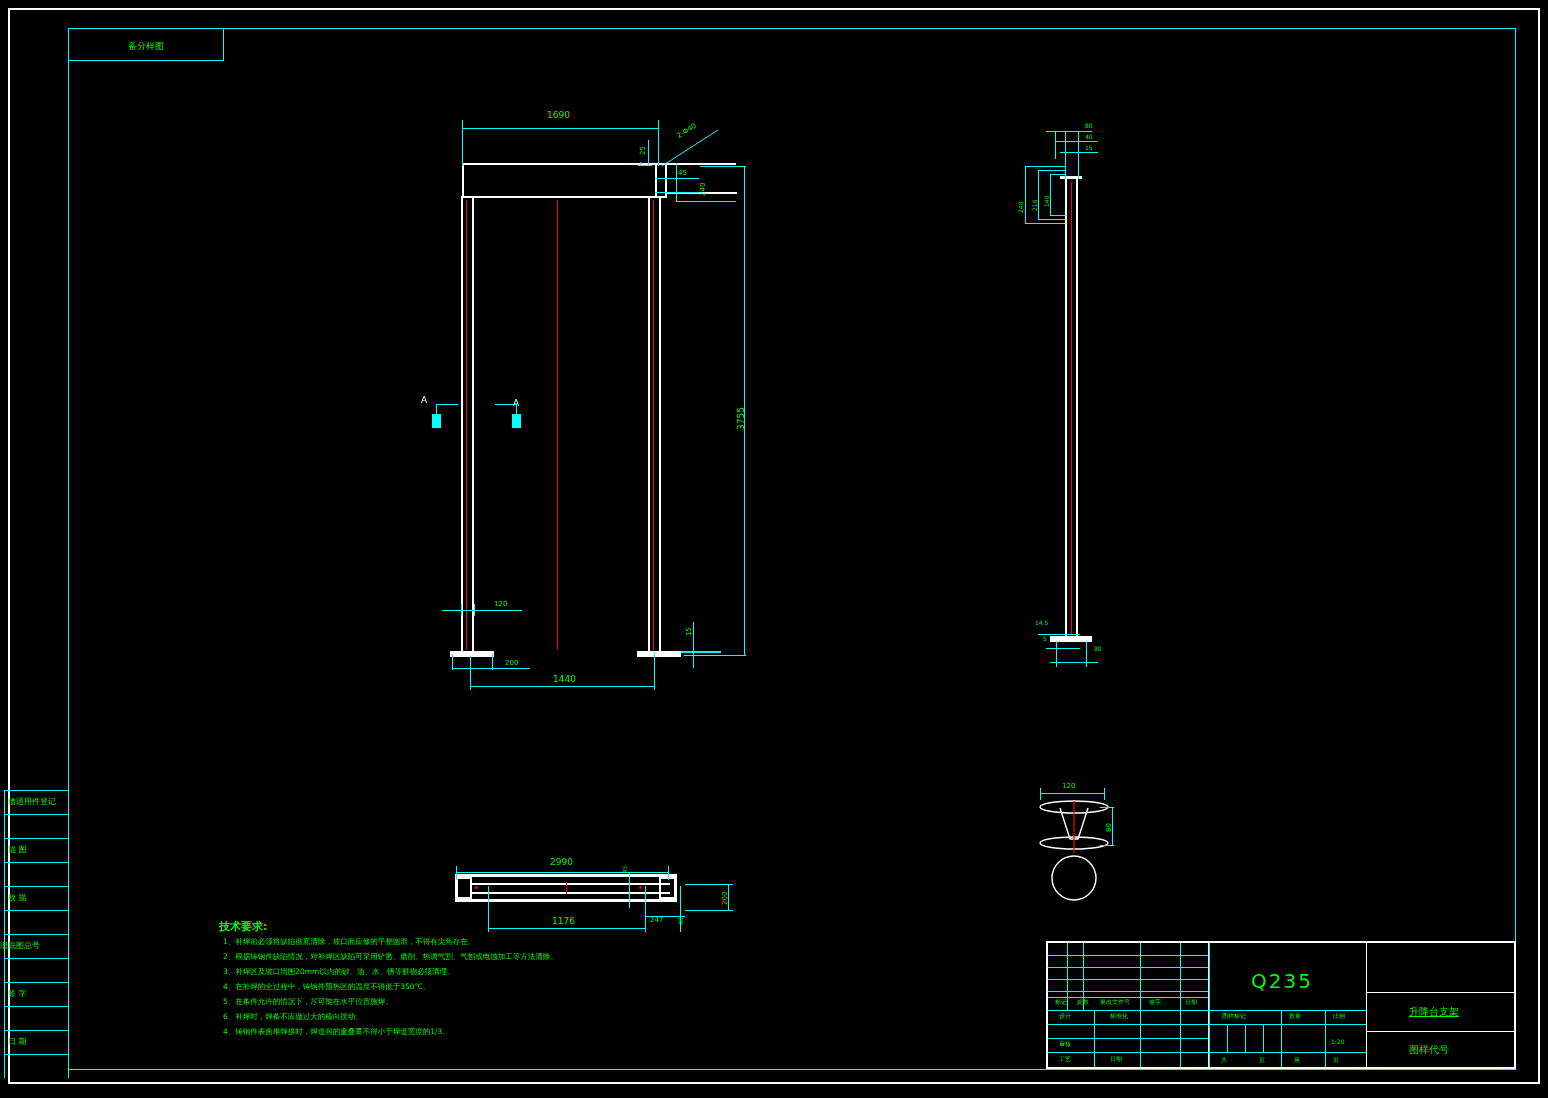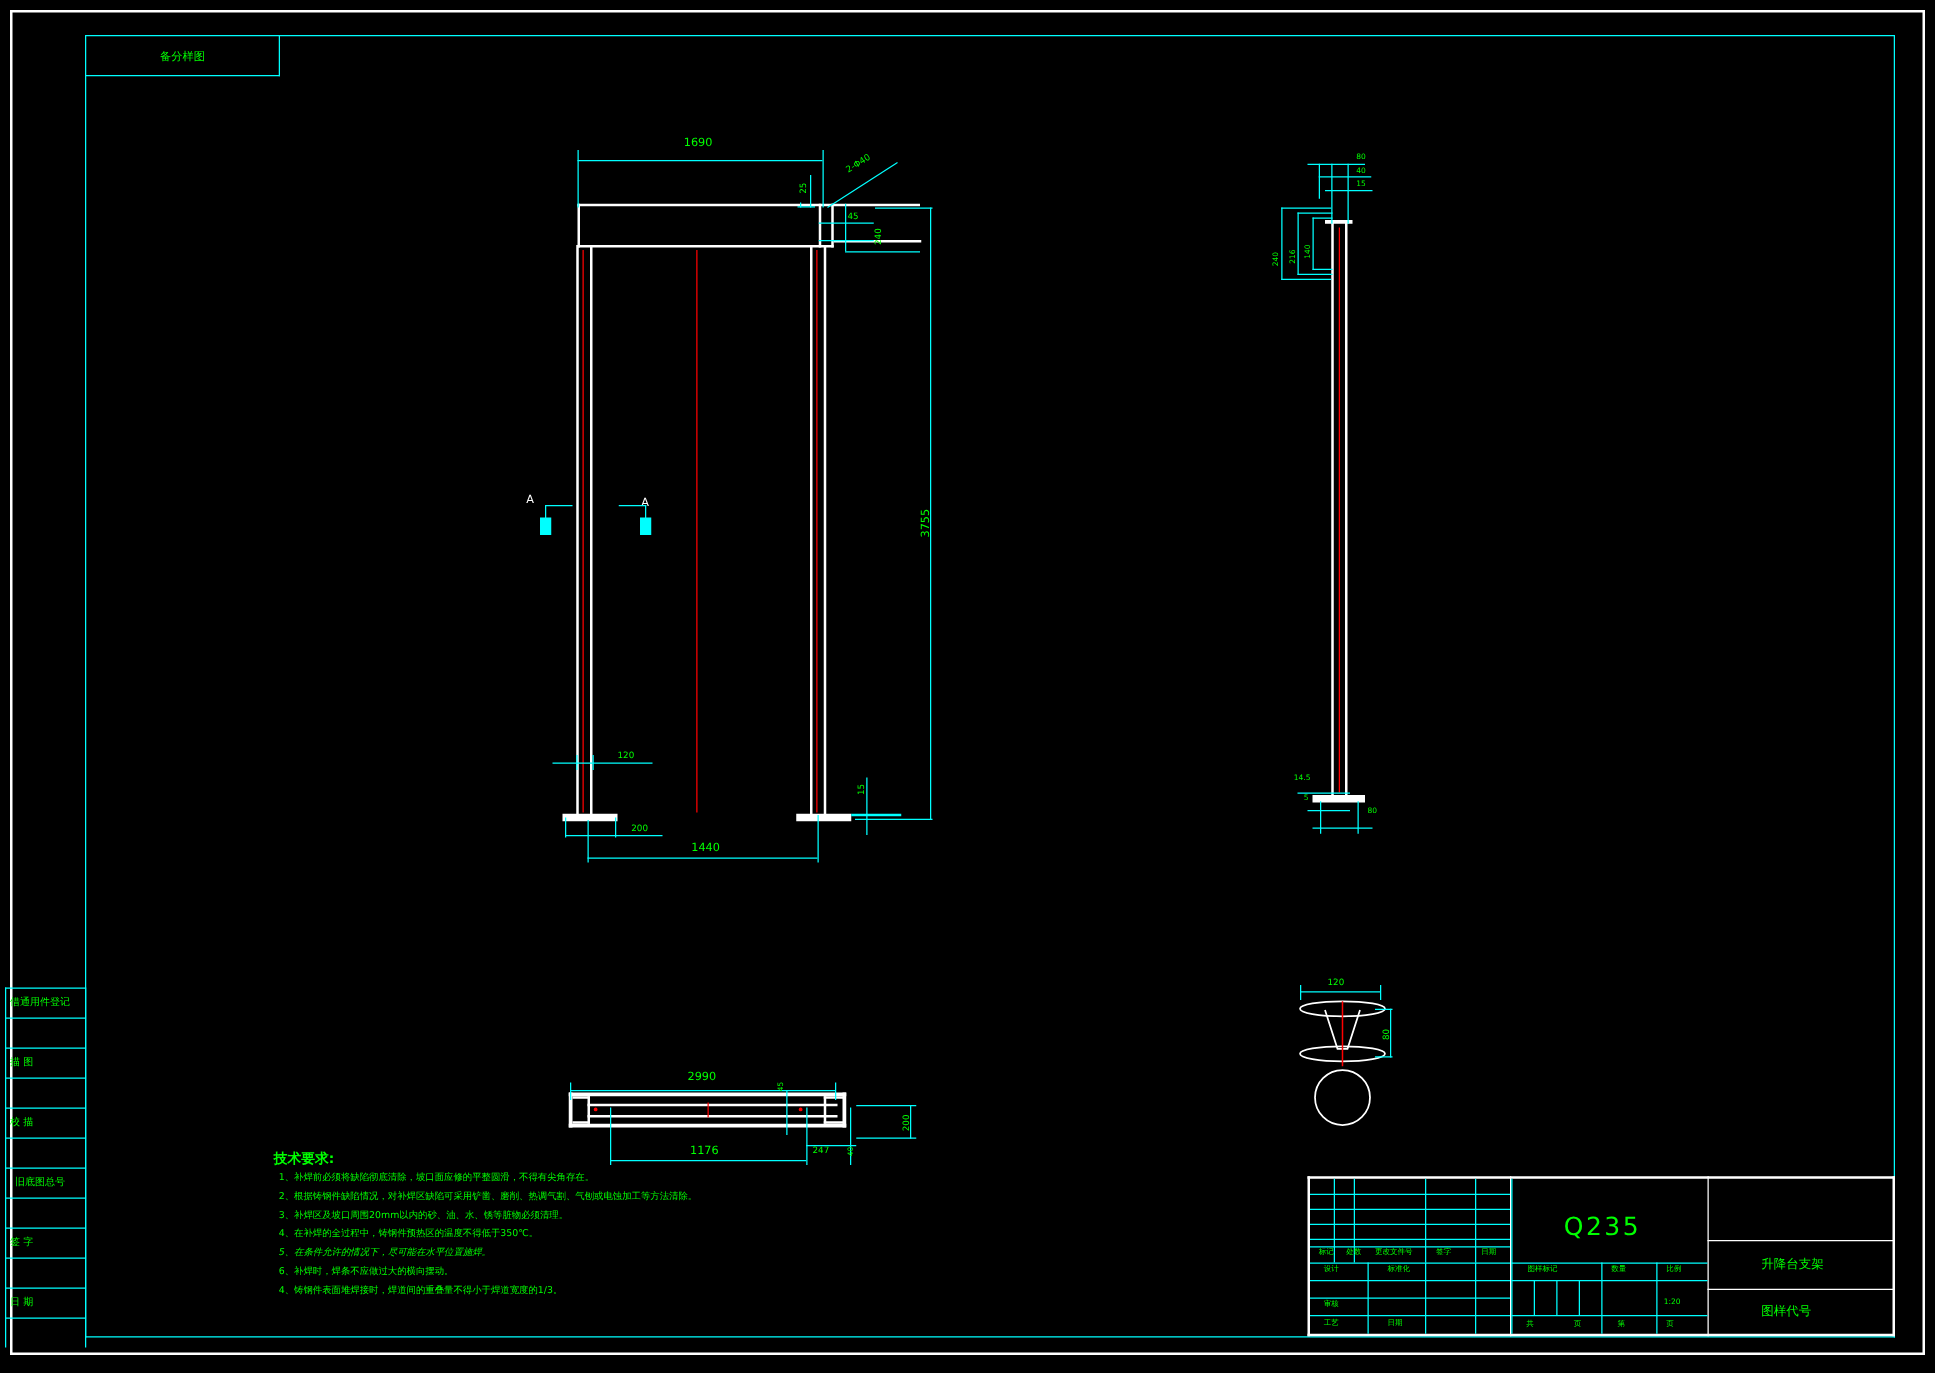--- a/index.html
+++ b/index.html
@@ -49,21 +49,21 @@
       <div class="frameline" style="left:4px;top:814px;width:64px;height:1px;"></div>
       <div class="txt cn" style="left:8px;top:797px;font-size:8px;">借通用件登记</div>
       <div class="frameline" style="left:4px;top:838px;width:64px;height:1px;"></div>
       <div class="frameline" style="left:4px;top:862px;width:64px;height:1px;"></div>
       <div class="txt cn" style="left:8px;top:845px;font-size:8px;">描  图</div>
       <div class="frameline" style="left:4px;top:886px;width:64px;height:1px;"></div>
       <div class="frameline" style="left:4px;top:910px;width:64px;height:1px;"></div>
       <div class="txt cn" style="left:8px;top:893px;font-size:8px;">校  描</div>
       <div class="frameline" style="left:4px;top:934px;width:64px;height:1px;"></div>
       <div class="frameline" style="left:4px;top:958px;width:64px;height:1px;"></div>
-      <div class="txt cn" style="left:12px;top:941px;font-size:8px;">旧底图总号</div>
+      <div class="txt cn" style="left:0;top:941px;font-size:8px;">旧底图总号</div>
       <div class="frameline" style="left:4px;top:982px;width:64px;height:1px;"></div>
       <div class="frameline" style="left:4px;top:1006px;width:64px;height:1px;"></div>
       <div class="txt cn" style="left:8px;top:989px;font-size:8px;">签  字</div>
       <div class="frameline" style="left:4px;top:1030px;width:64px;height:1px;"></div>
       <div class="frameline" style="left:4px;top:1054px;width:64px;height:1px;"></div>
       <div class="txt cn" style="left:8px;top:1037px;font-size:8px;">日  期</div>
       <div class="frameline" style="left:4px;top:790px;width:64px;height:1px;"></div>
     </div>
 
   <div>
@@ -267,21 +267,21 @@
   </div>
 
 
   <div>
     <div class="tech-title" style="left:219px;top:919px;">技术要求:</div>
     <div id="techlist" style="position:absolute;left:219px;top:938px;">
         <div class="tech-line" style="left:4px;top:0px;">1、补焊前必须将缺陷彻底清除，坡口面应修的平整圆滑，不得有尖角存在。</div>
         <div class="tech-line" style="left:4px;top:15px;">2、根据铸钢件缺陷情况，对补焊区缺陷可采用铲凿、磨削、热调气割、气刨或电蚀加工等方法清除。</div>
         <div class="tech-line" style="left:4px;top:30px;">3、补焊区及坡口周围20mm以内的砂、油、水、锈等脏物必须清理。</div>
         <div class="tech-line" style="left:4px;top:45px;">4、在补焊的全过程中，铸钢件预热区的温度不得低于350℃。</div>
-        <div class="tech-line" style="left:4px;top:60px;font-style:italic;">5、在条件允许的情况下，尽可能在水平位置施焊。</div>
+        <div class="tech-line" style="left:4px;top:60px;">5、在条件允许的情况下，尽可能在水平位置施焊。</div>
         <div class="tech-line" style="left:4px;top:75px;">6、补焊时，焊条不应做过大的横向摆动。</div>
         <div class="tech-line" style="left:4px;top:90px;">4、铸钢件表面堆焊接时，焊道间的重叠量不得小于焊道宽度的1/3。</div>
       </div>
   </div>
 
   <div>
 
     <div class="whiteline" style="left:1046px;top:941px;width:470px;height:2px;"></div>
     <div class="whiteline" style="left:1046px;top:941px;width:2px;height:128px;"></div>
     <div class="whiteline" style="left:1514px;top:941px;width:2px;height:128px;"></div>
@@ -338,17 +338,17 @@
     <div class="txt xs" style="left:1289px;top:1013px;">数量</div>
     <div class="txt xs" style="left:1333px;top:1013px;">比例</div>
     <div class="txt xs" style="left:1331px;top:1039px;">1:20</div>
     <div class="txt xs" style="left:1221px;top:1057px;">共</div>
     <div class="txt xs" style="left:1259px;top:1057px;">页</div>
     <div class="txt xs" style="left:1294px;top:1057px;">第</div>
     <div class="txt xs" style="left:1333px;top:1057px;">页</div>
 
     <div class="whiteline" style="left:1366px;top:992px;width:149px;height:1px;"></div>
     <div class="whiteline" style="left:1366px;top:1031px;width:149px;height:1px;"></div>
-    <div class="txt cn" style="left:1409px;top:1007px;font-size:10px;">升降台支架</div>
+    <div class="txt cn" style="left:1409px;top:1007px;font-size:10px;text-decoration:underline;">升降台支架</div>
     <div class="txt cn" style="left:1409px;top:1045px;font-size:10px;">图样代号</div>
   </div>
 
 </div>
 
 </body></html>

